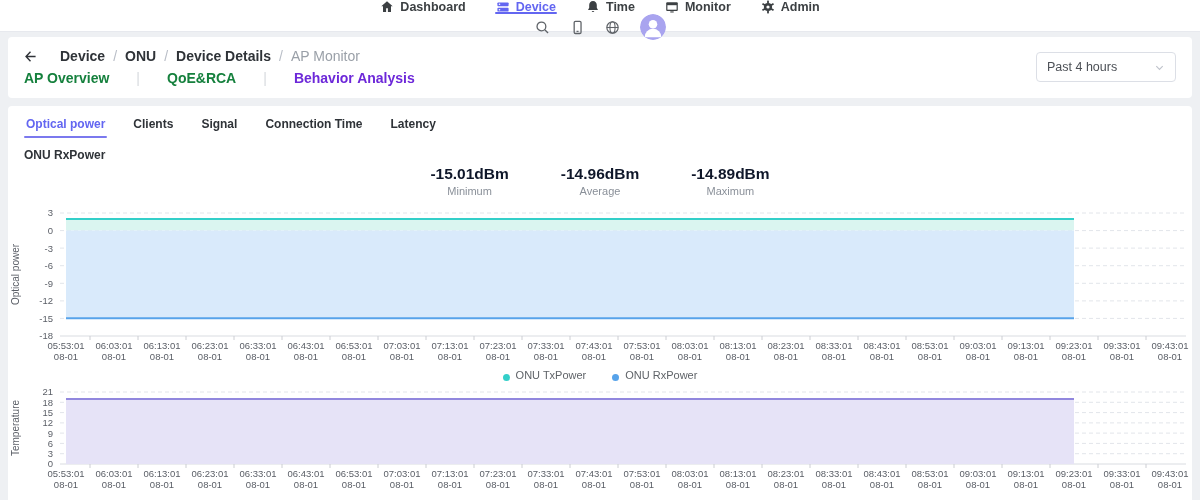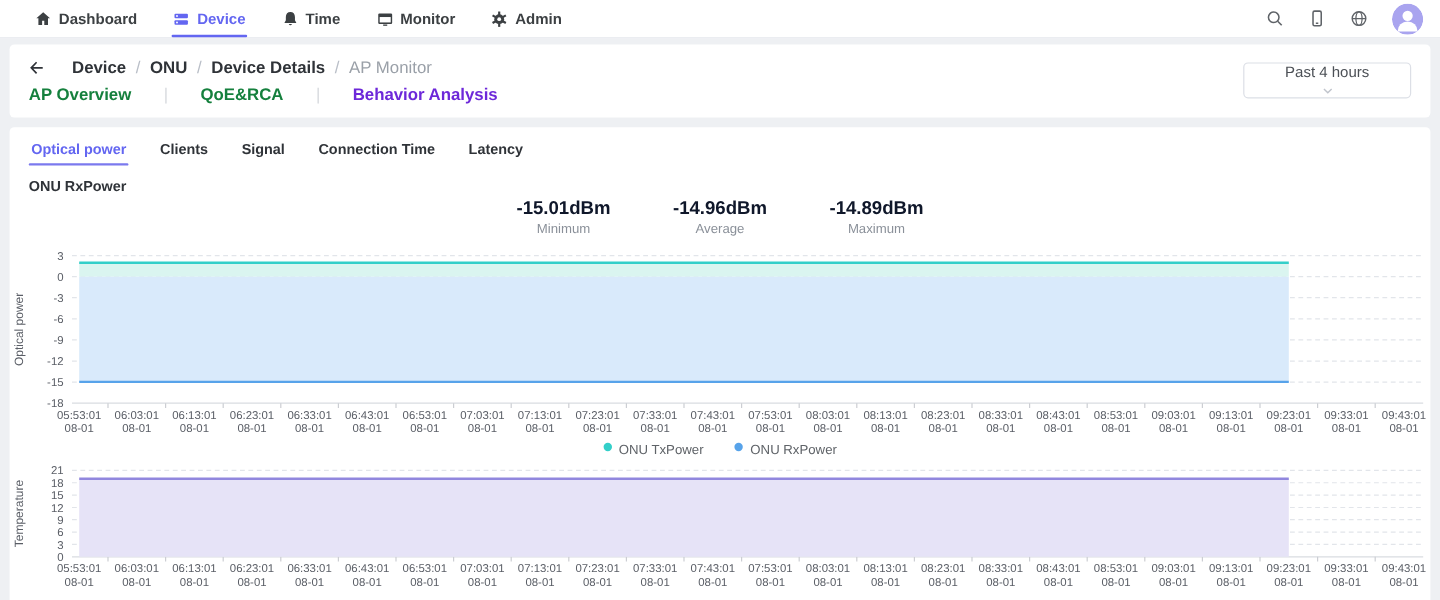--- a/index.html
+++ b/index.html
@@ -1,21 +1,21 @@
 <!DOCTYPE html>
 <html><head>
 <meta charset="utf-8">
 <style>
   * { box-sizing: border-box; margin: 0; padding: 0; }
   html,body { width:1200px; height:500px; overflow:hidden; }
   body { font-family:"Liberation Sans",sans-serif; background:#eef0f3; color:#2f3338; }
 
   
   .navbar { height:32px; background:#fff; border-bottom:1px solid #e7e9ee;
-            display:flex; align-items:center; padding:0 14px; }
+            display:flex; align-items:center; padding:0 14px;flex-direction:column; }
   .nav-items { display:flex; height:100%; }
   .nav-item { display:flex; align-items:center; gap:6px; padding:0 15px; height:100%;
               font-size:12.5px; font-weight:600; color:#3c4043; cursor:pointer; position:relative; }
   .nav-item .nicon { display:flex; align-items:center; }
   .nav-item.active { color:#6366f1; }
   .nav-item.active::after { content:""; position:absolute; left:14px; right:14px; bottom:0;
               height:2.5px; background:#6366f1; border-radius:2px; }
   .nav-spacer { flex:1; }
   .nav-actions { display:flex; align-items:center; gap:20px; }
   .icon-btn { display:flex; align-items:center; color:#5f6368; cursor:pointer; }
@@ -27,21 +27,21 @@
   .crumb-left .row { display:flex; align-items:center; height:22px; font-size:14px;gap:16px; }
   .back-ic { display:flex; align-items:center; margin-right:7px; color:#2f3338; cursor:pointer; }
   .crumb-item { font-weight:600; color:#2f3338; cursor:pointer; }
   .crumb-item.last { color:#9aa0a8; font-weight:500; cursor:default; }
   .crumb-sep { color:#b9bec7; margin:0 8px; font-weight:400; }
   .subnav-item { font-weight:600; color:#15803d; cursor:pointer; }
   .subnav-item.active { color:#6d28d9; }
   .subnav-div { color:#d7dade; margin:0 11px; }
   .select-box { width:140px; height:30px; border:1px solid #dcdfe6; border-radius:4px;
                 background:#fff; display:flex; align-items:center; justify-content:space-between;
-                padding:0 10px; font-size:12.5px; color:#4c5056; cursor:pointer;flex-direction:column; }
+                padding:0 10px; font-size:12.5px; color:#4c5056; cursor:pointer; }
   .select-box .chev { color:#c0c4cc; display:flex; }
 
   
   .main-card { margin:8px 8px 0; background:#fff; border-radius:4px 4px 0 0; height:460px; }
   .tabs { display:flex; gap:0; padding:4px 4px 0; }
   .tab { padding:7px 14px 9px; font-size:12px; font-weight:700; color:#2f3338;
          cursor:pointer; position:relative; white-space:nowrap; }
   .tab.active { color:#6366f1; }
   .tab.active::after { content:""; position:absolute; left:12px; right:12px; bottom:2px;
          height:2.5px; background:#7b79ee; border-radius:2px; }
@@ -50,21 +50,21 @@
   .stat { text-align:center; }
   .stat .v { font-size:15.5px; font-weight:700; color:#0f172a; }
   .stat .l { font-size:11px; color:#8a9099; margin-top:2px; }
 
   .chart-wrap { margin-top:8px; }
   svg.chart { display:block; }
   svg text.tick { font-family:"Liberation Sans",sans-serif; font-size:9.5px; fill:#5a5e66; }
   svg text.ylab { font-family:"Liberation Sans",sans-serif; font-size:10px; fill:#5a5e66; }
 
   .legend { display:flex; justify-content:center; gap:26px; align-items:center; height:20px; }
-  .legend-item { display:flex; align-items:flex-start; gap:6px; font-size:11px; color:#5f6368; cursor:pointer; }
+  .legend-item { display:flex; align-items:flex-end; gap:6px; font-size:11px; color:#5f6368; cursor:pointer; }
   .legend-item .dot { width:7px; height:7px; border-radius:50%; }
 </style>
 </head>
 <body>
 
 <div class="navbar">
   <div class="nav-items">
       <div class="nav-item">
         <span class="nicon">
           <svg width="14" height="14" viewBox="0 0 14 14">

